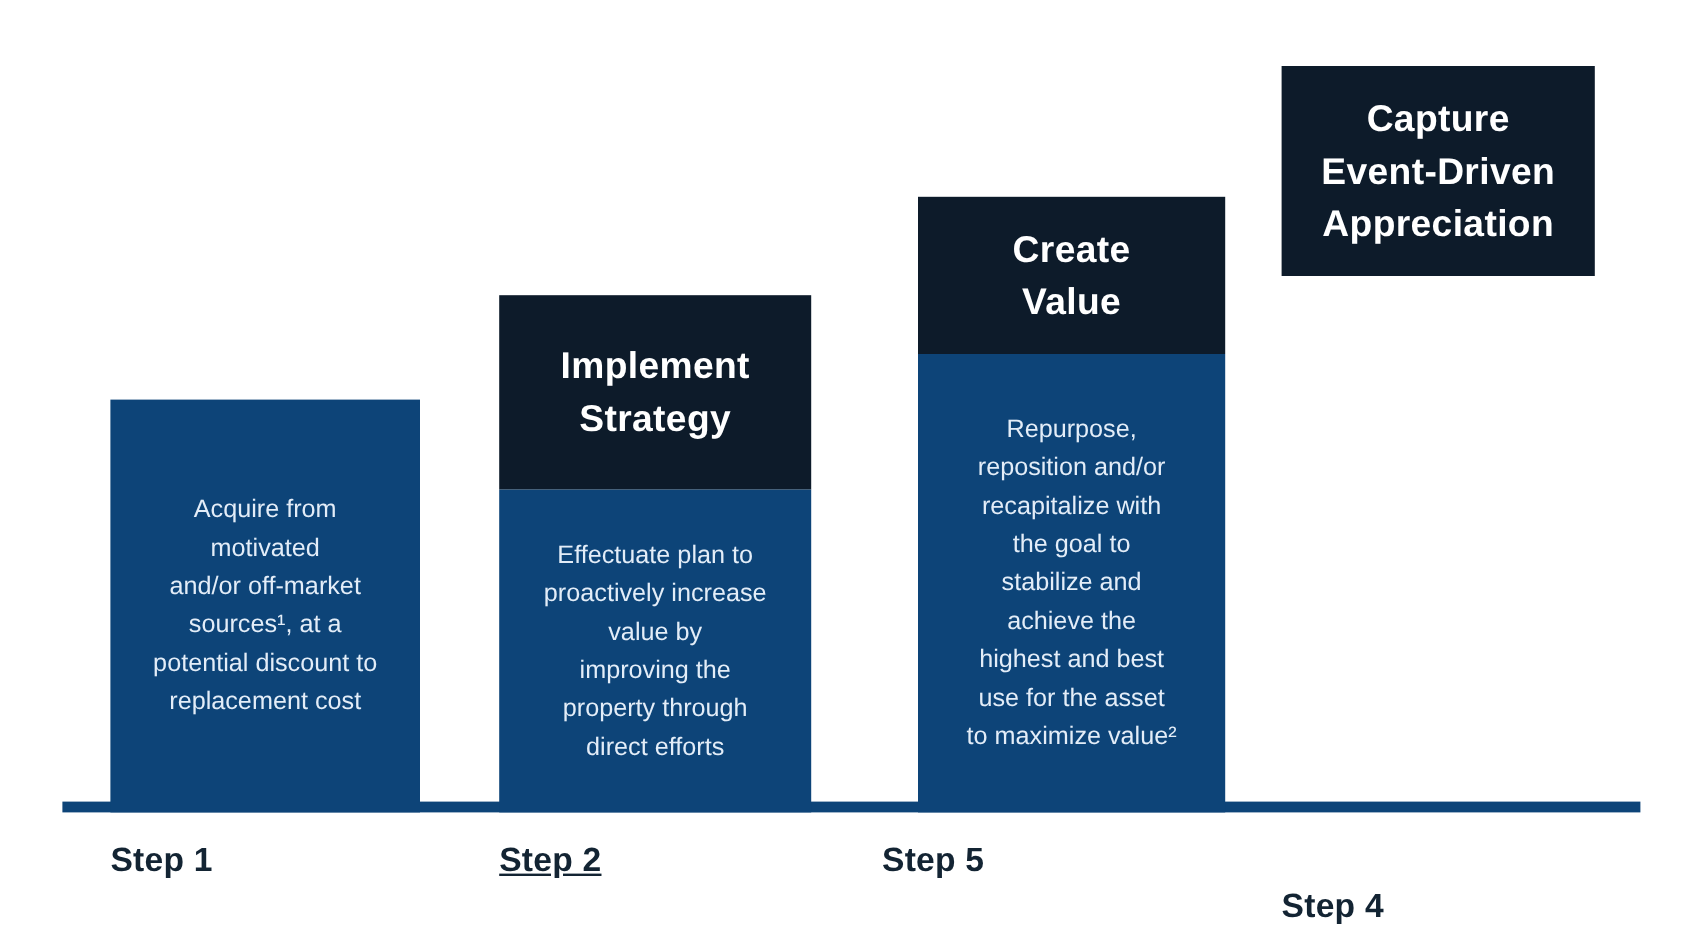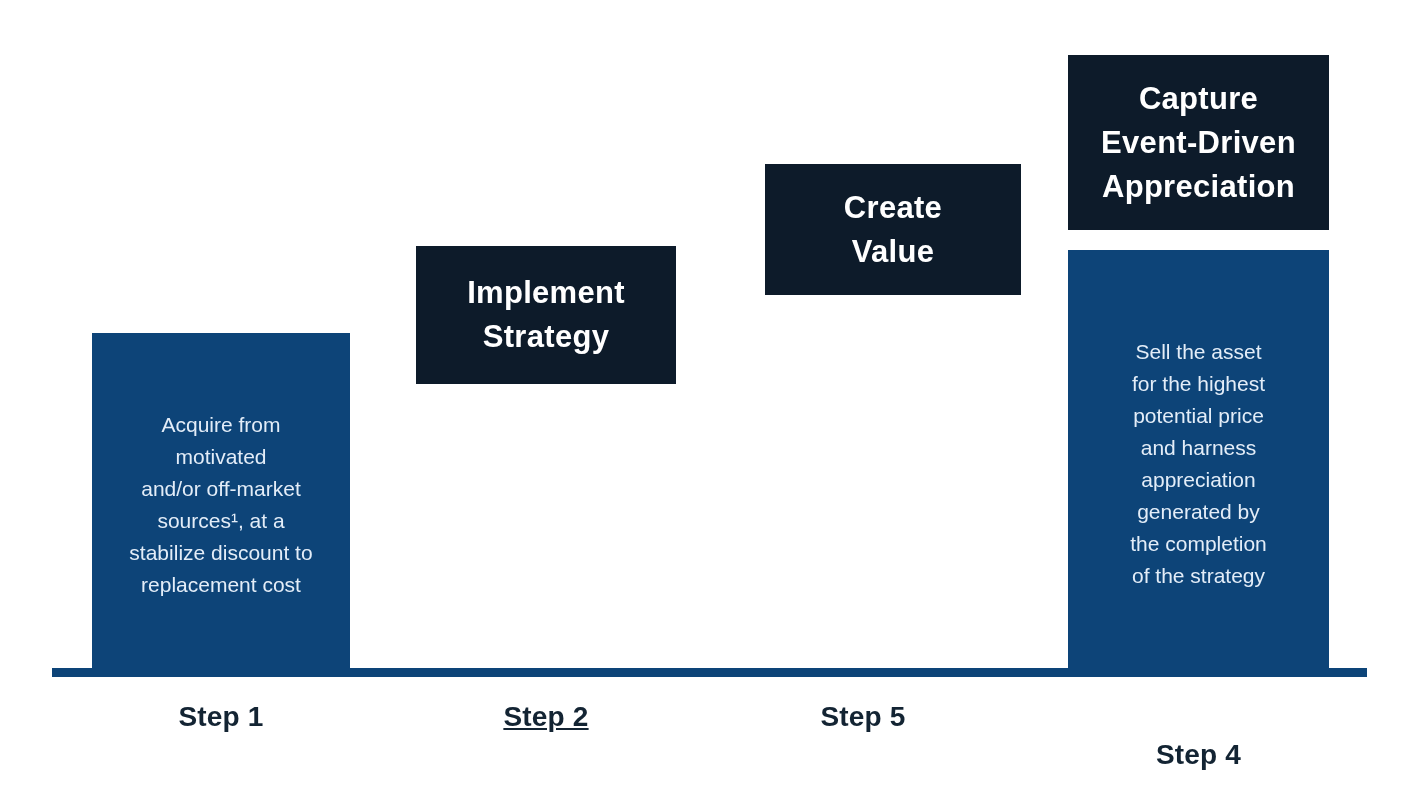--- a/index.html
+++ b/index.html
@@ -33,21 +33,21 @@
   .bar-3 { left: 735px;  top: 164px; width: 256px; height: 513px; padding-left: 30px; }
   .bar-4 { left: 1068px; top: 55px;  width: 261px; height: 622px; gap: 20px; }
   .bar-header {
     background: #0d1b2a;
     display: flex;
     align-items: center;
     justify-content: center;
     flex: 0 0 auto;
   }
   .bar-1 .bar-header { height: 87px; }
-  .bar-2 .bar-header { height: 138px; }
+  .bar-2 .bar-header { height: 162px; }
   .bar-3 .bar-header { height: 131px; }
   .bar-4 .bar-header { height: 175px; }
   .bar-title {
     color: #ffffff;
     font-size: 31px;
     font-weight: bold;
     line-height: 44px;
     text-align: center;
     white-space: pre-line;
     letter-spacing: 0.3px;
@@ -63,21 +63,20 @@
     color: #e3edf8;
     font-size: 21px;
     line-height: 32px;
     text-align: center;
     white-space: pre-line;
   }
   .step-label {
     position: absolute;
     top: 701px;
     height: 36px;
-    text-align: center;
     font-size: 28px;
     font-weight: bold;
     color: #132433;
     letter-spacing: 0.2px;
   }
   .label-1 { left: 92px;   width: 258px; }
   .label-2 { left: 416px;  width: 260px; text-decoration: underline; }
   .label-3 { left: 735px;  width: 256px; }
   .label-4 { left: 1068px; width: 261px; margin-top: 38px; }
 </style>
@@ -87,54 +86,63 @@
 <div class="canvas">
 
   <div class="baseline"></div>
 
   <div class="bar bar-1">
     <div class="bar-body">
       <span class="bar-desc">Acquire from
 motivated
 and/or off-market
 sources¹, at a
-stabilize discount to
+potential discount to
 replacement cost</span>
     </div>
   </div>
 
   <div class="bar bar-2">
     <div class="bar-header">
       <span class="bar-title">Implement
 Strategy</span>
     </div>
+    <div class="bar-body">
+      <span class="bar-desc">Effectuate plan to
+proactively increase
+value by
+improving the
+property through
+direct efforts</span>
+    </div>
   </div>
 
   <div class="bar bar-3">
     <div class="bar-header">
       <span class="bar-title">Create
 Value</span>
+    </div>
+    <div class="bar-body">
+      <span class="bar-desc">Repurpose,
+reposition and/or
+recapitalize with
+the goal to
+stabilize and
+achieve the
+highest and best
+use for the asset
+to maximize value²</span>
     </div>
   </div>
 
   <div class="bar bar-4">
     <div class="bar-header">
       <span class="bar-title">Capture
 Event-Driven
 Appreciation</span>
-    </div>
-    <div class="bar-body">
-      <span class="bar-desc">Sell the asset
-for the highest
-potential price
-and harness
-appreciation
-generated by
-the completion
-of the strategy</span>
     </div>
   </div>
 
   <div class="step-label label-1">Step 1</div>
   <div class="step-label label-2">Step 2</div>
   <div class="step-label label-3">Step 5</div>
   <div class="step-label label-4">Step 4</div>
 
 </div>
 

